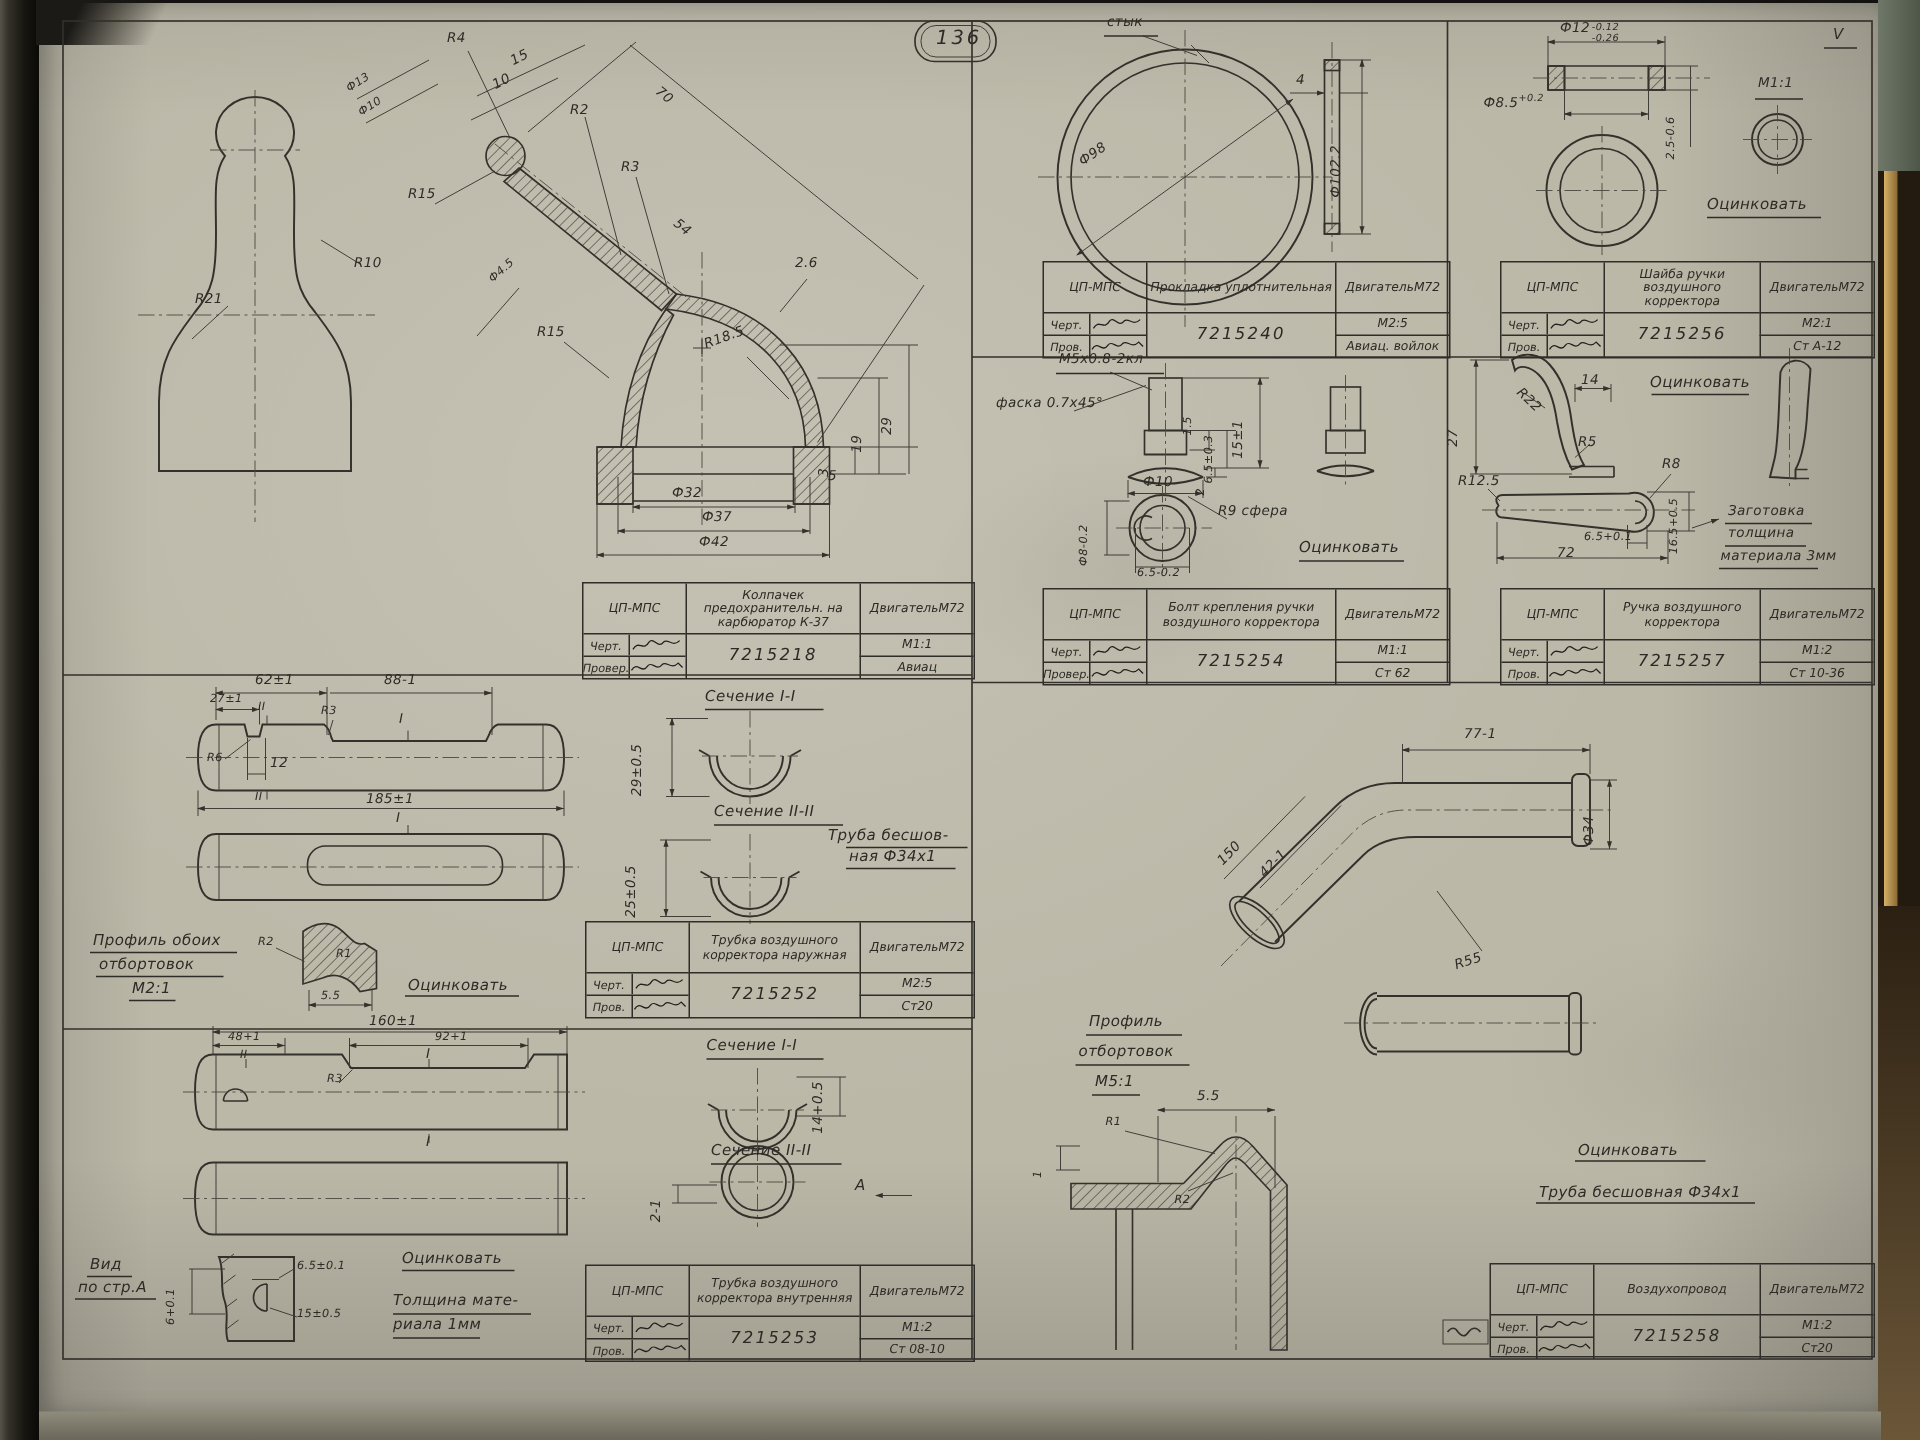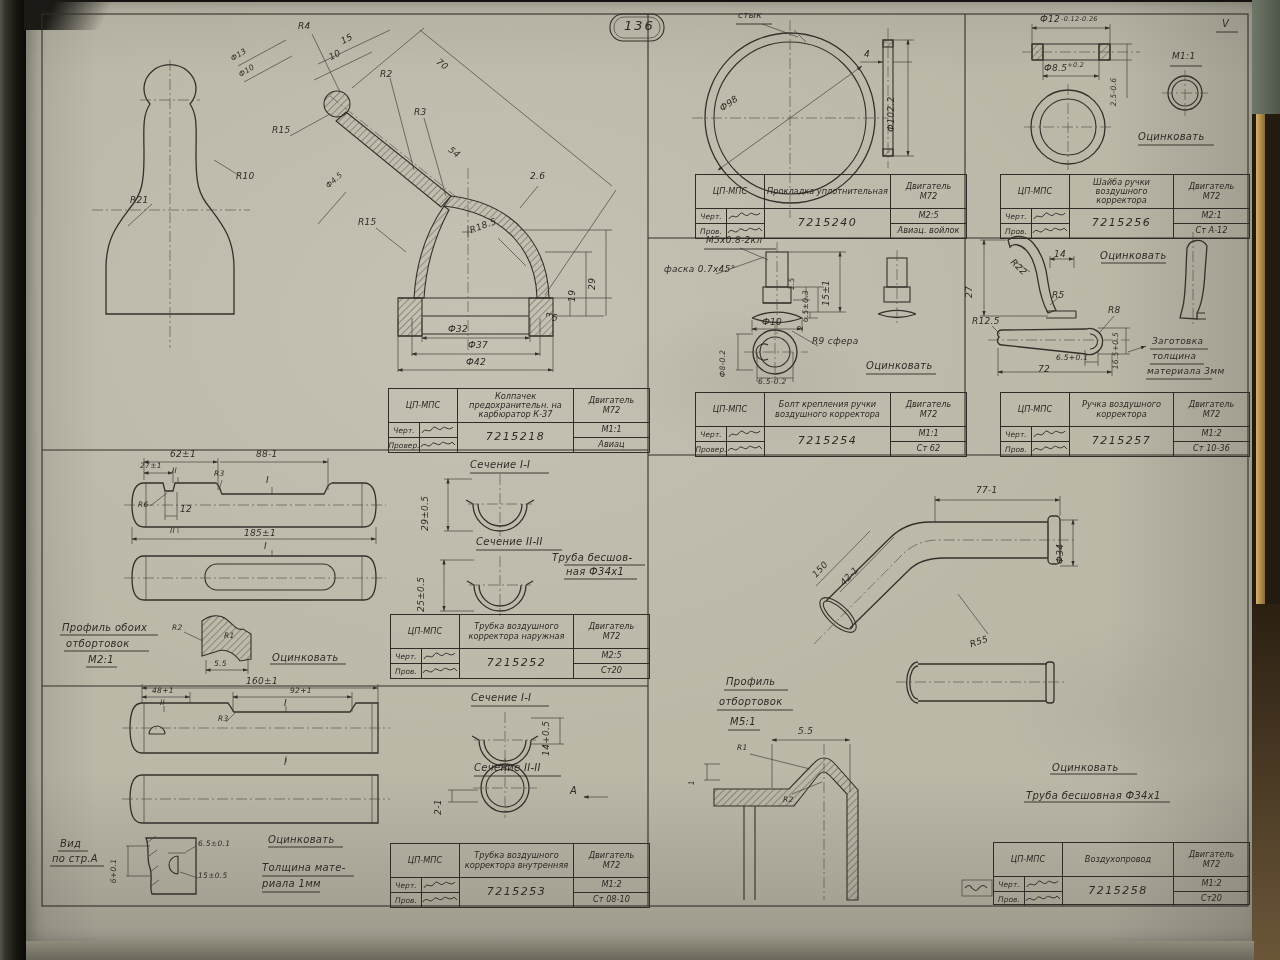--- a/index.html
+++ b/index.html
@@ -27,32 +27,32 @@
       linear-gradient(180deg, rgba(0,0,0,.06) 0%, rgba(0,0,0,0) 8%, rgba(0,0,0,0) 82%, rgba(0,0,0,.16) 100%),
       #bcb8a8;
     box-shadow:inset 6px 0 14px rgba(0,0,0,.25);}
   .ghost{position:absolute;border-radius:50%;pointer-events:none;}
   
   .L{position:absolute;font:italic 9px/1.1 "DejaVu Sans",sans-serif;color:#2d2b26;
      white-space:nowrap;letter-spacing:.3px;transform-origin:left bottom;}
   .L.b{font-size:10px;}
   .L.s{font-size:7.5px;}
   .L.num{font-size:13px;letter-spacing:2px;}
-  .tol{display:inline-flex;font-size:6.5px;line-height:1;
+  .tol{display:inline-flex;flex-direction:column;font-size:6.5px;line-height:1;
        vertical-align:1px;margin-left:1px;}
   sup.t1{font-size:6.5px;}
   
   .tb{position:absolute;display:grid;grid-template-columns:68px 1fr 76px;
       grid-template-rows:33px 15px 15px;border:1.4px solid #2f2d28;color:#2c2a25;}
   .tb>div{border-left:1.1px solid #2f2d28;border-top:1.1px solid #2f2d28;overflow:hidden;
       display:flex;align-items:center;justify-content:center;text-align:center;
       font:italic 8.2px/1.12 "DejaVu Sans",sans-serif;padding:0 2px;}
   .tb .a1{grid-area:1/1/2/2;border-left:none;border-top:none;}
   .tb .a2{grid-area:1/2/2/3;border-top:none;}
-  .tb .a3{grid-area:1/3/2/4;border-top:none;flex-direction:column;justify-content:center;}
+  .tb .a3{grid-area:1/3/2/4;border-top:none;flex-direction:row;justify-content:center;}
   .tb .a4{grid-area:2/1/3/2;border-left:none;padding:0;}
   .tb .a5{grid-area:3/1/4/2;border-left:none;padding:0;}
   .tb .a6{grid-area:2/2/4/3;font-size:11px;letter-spacing:1.5px;}
   .tb .a7{grid-area:2/3/3/4;}
   .tb .a8{grid-area:3/3/4/4;}
   .tb .lbl{width:30px;border-right:1.1px solid #2f2d28;align-self:stretch;
       display:flex;align-items:center;justify-content:center;font:italic 7.5px "DejaVu Sans",sans-serif;}
   .tb .sig{flex:1;height:100%;}
 </style>
 </head>
@@ -349,21 +349,21 @@
 
   <div class="L" style="left:738px;top:11px">стык</div>
   <div class="L" style="left:724px;top:104px;transform:rotate(-35deg)">Ф98</div>
   <div class="L" style="left:864px;top:50px">4</div>
   <div class="L" style="left:897px;top:122px;transform:rotate(-90deg)">Ф102.2</div>
 
   <div class="L" style="left:1040px;top:15px"><span>Ф12</span><span class="tol">
         <i>-0.12</i>
         <i>-0.26</i>
       </span></div>
-  <div class="L" style="left:1044px;top:62px"><span>Ф8.5</span><sup class="t1">+0.2</sup></div>
+  <div class="L" style="left:989px;top:62px"><span>Ф8.5</span><sup class="t1">+0.2</sup></div>
   <div class="L s" style="left:1118px;top:98px;transform:rotate(-90deg)">2.5-0.6</div>
   <div class="L" style="left:1172px;top:52px">М1:1</div>
   <div class="L b" style="left:1138px;top:131px">Оцинковать</div>
 
   <div class="L" style="left:706px;top:236px">М5х0.8-2кл</div>
   <div class="L" style="left:664px;top:265px">фаска 0.7х45°</div>
   <div class="L s" style="left:796px;top:282px;transform:rotate(-90deg)">1.5</div>
   <div class="L s" style="left:810px;top:314px;transform:rotate(-90deg)">6.5±0.3</div>
   <div class="L" style="left:832px;top:296px;transform:rotate(-90deg)">15±1</div>
   <div class="L s" style="left:805px;top:322px;transform:rotate(-90deg)">2</div>

